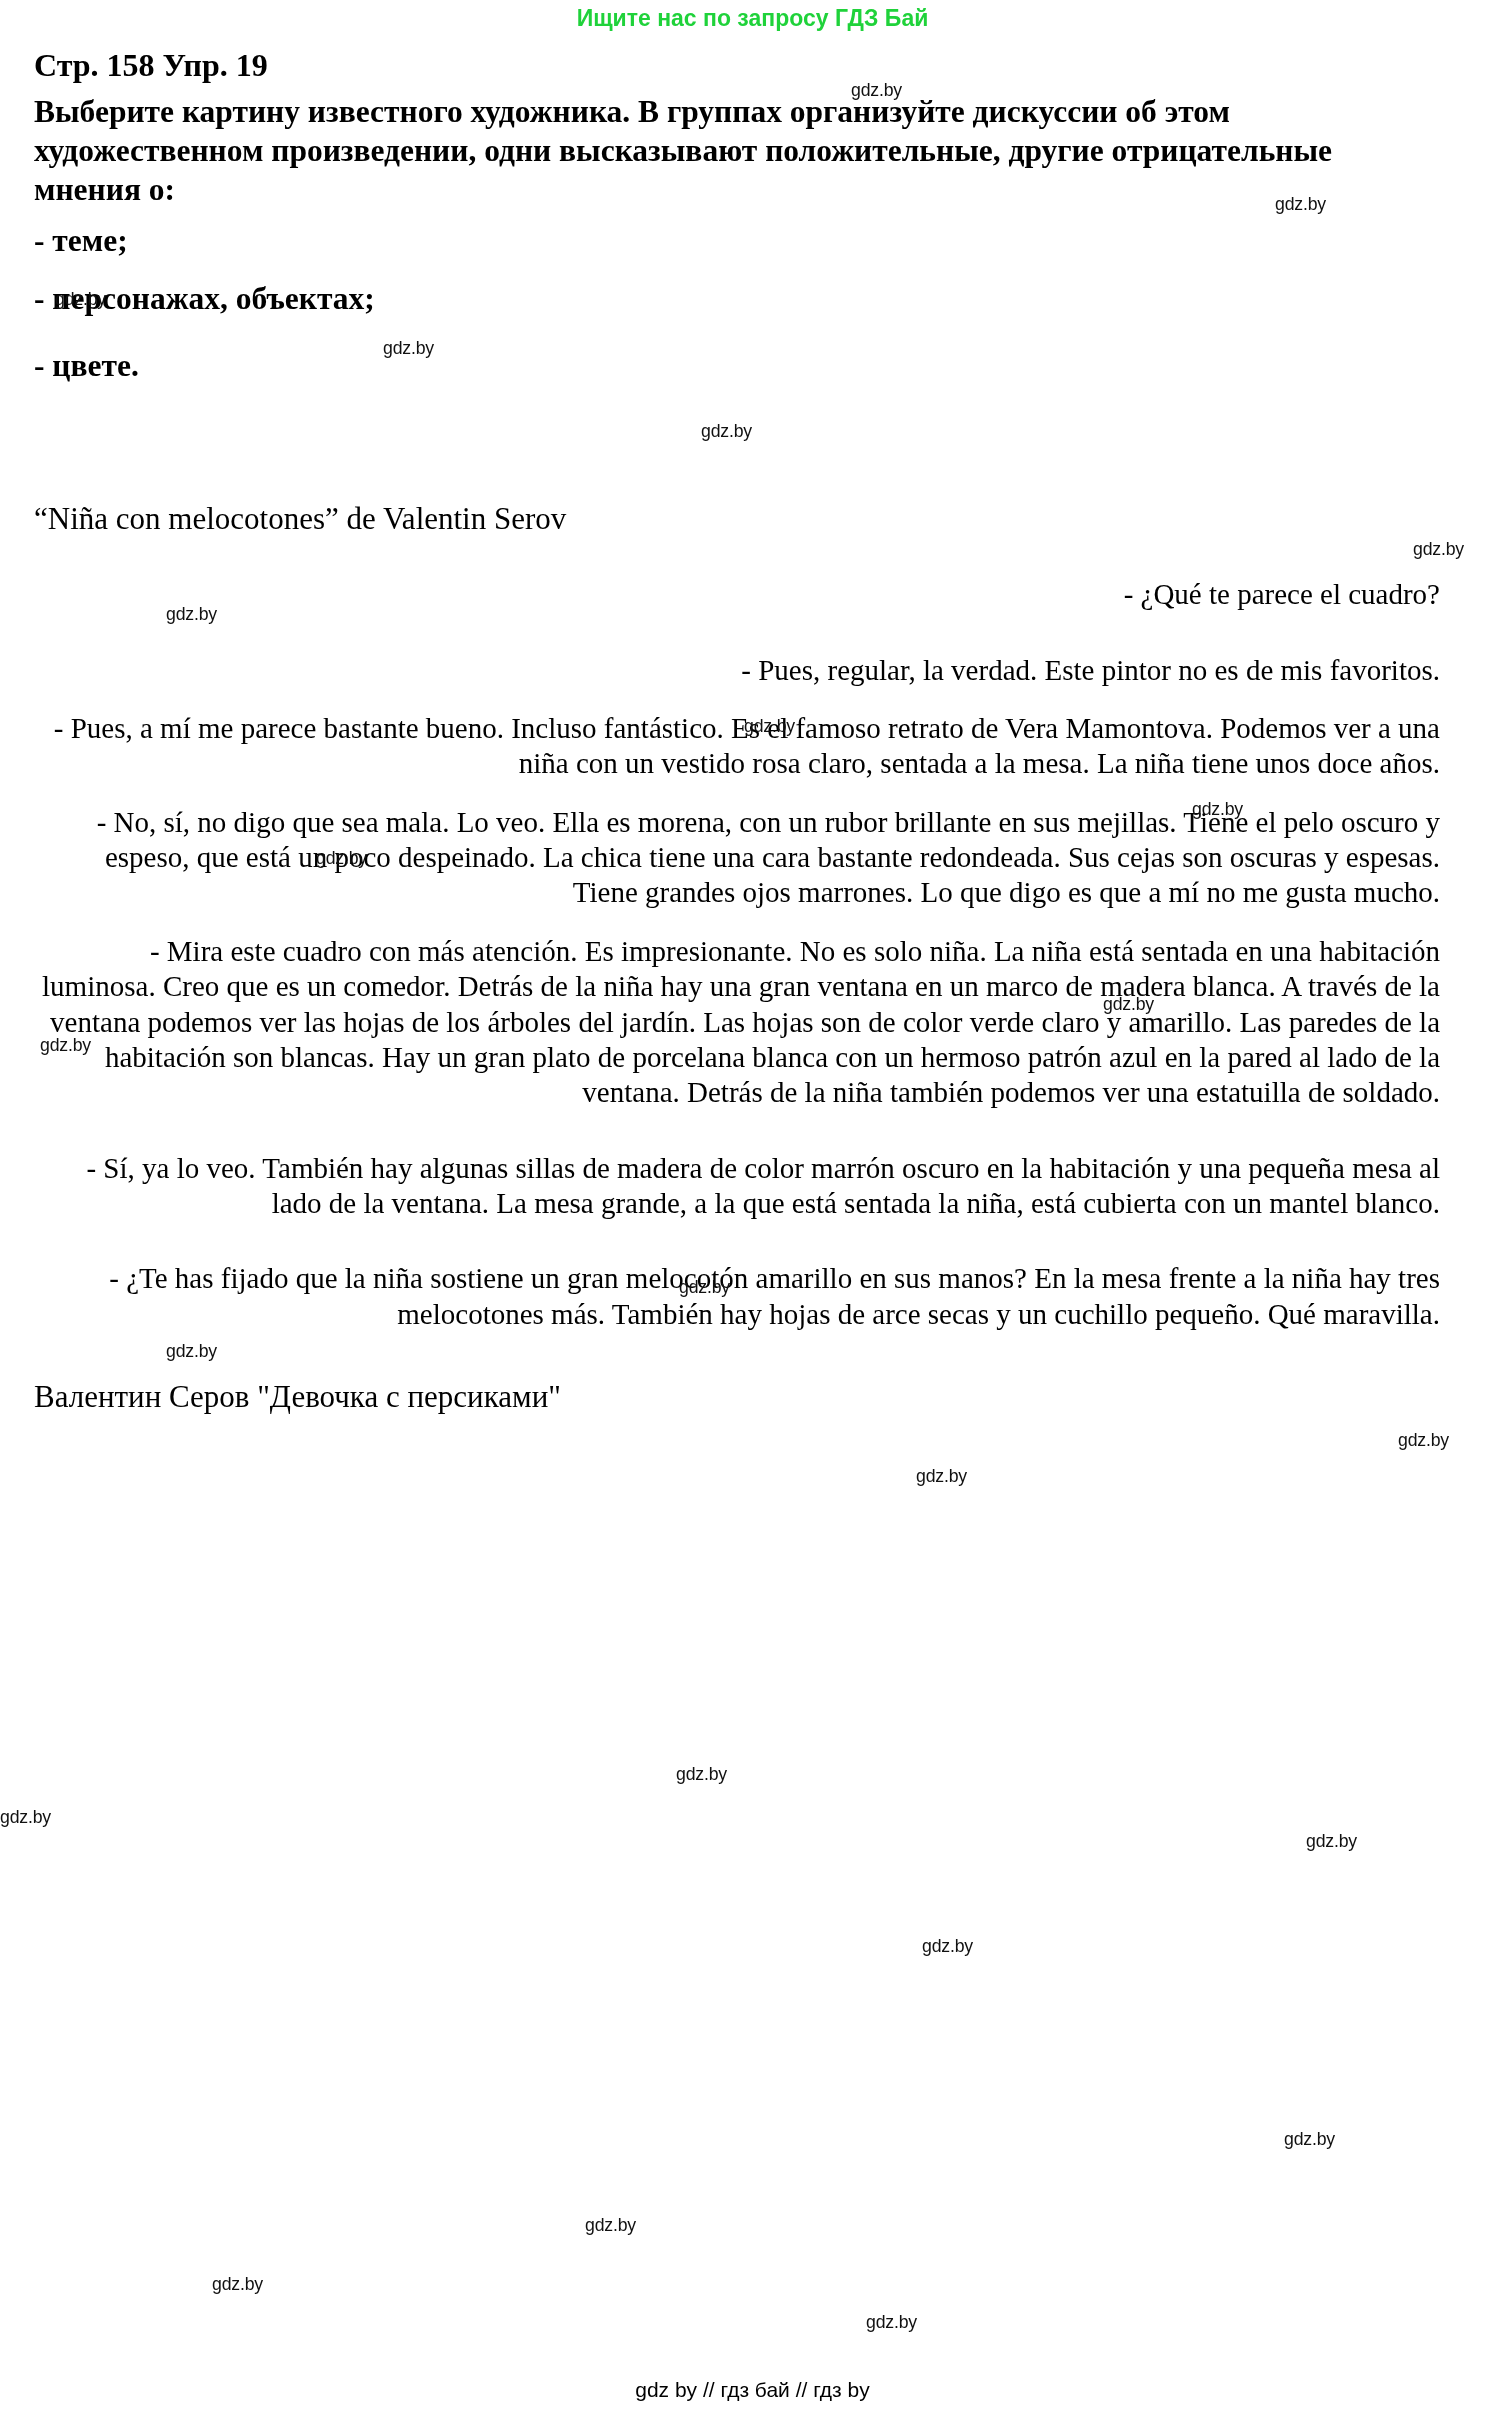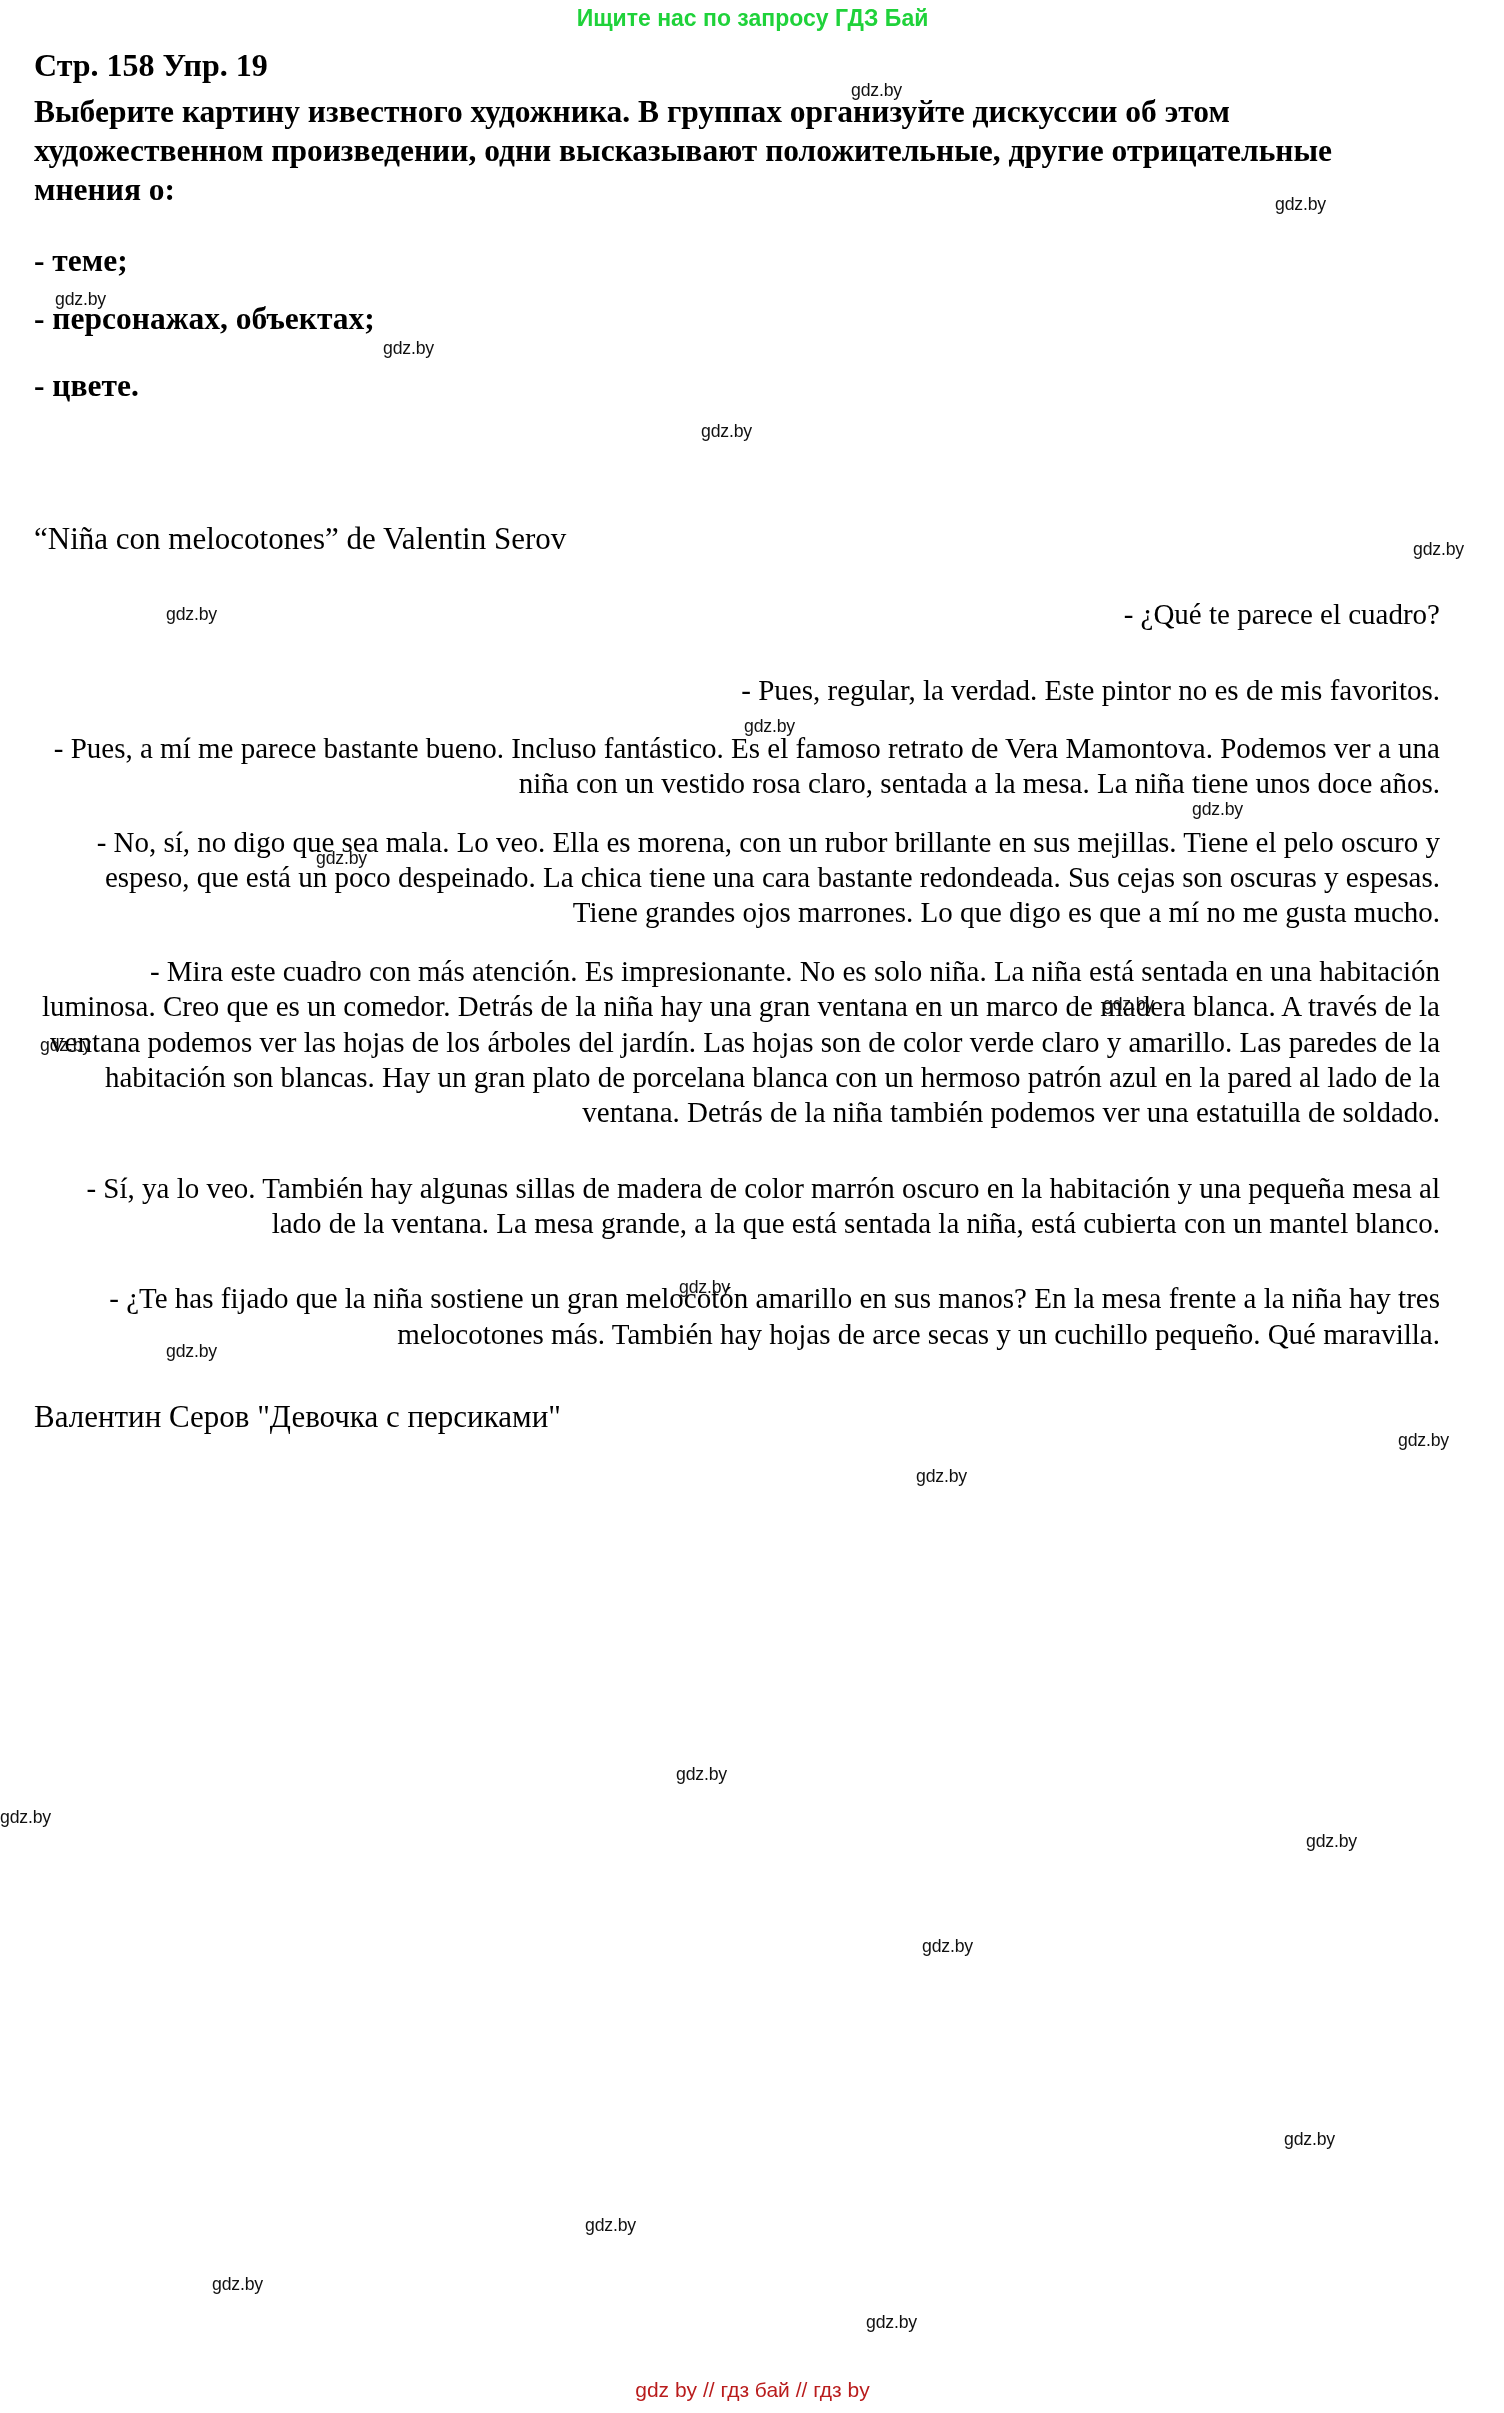--- a/index.html
+++ b/index.html
@@ -77,21 +77,21 @@
   }
 
   .bullet-bold {
     font-weight: bold;
     font-size: 31.5px;
     line-height: 1.2;
     margin: 0;
     font-family: "Liberation Serif", "DejaVu Serif", serif;
   }
 
-  .bullet-bold.b1 { margin-top: 33px; }
+  .bullet-bold.b1 { margin-top: 13px; }
   .bullet-bold.b2 { margin-top: 21px; }
   .bullet-bold.b3 { margin-top: 29px; }
 
   .spacer-lg { height: 115px; }
   .spacer-md { height: 46px; }
 
   .art-title {
     font-size: 31px;
     line-height: 1.2;
     margin: 0;
@@ -188,16 +188,16 @@
       <div class="wm" style="left: 676px; top: 1764px; color: rgb(17, 17, 17);">gdz.by</div>
       <div class="wm" style="left: 0px; top: 1807px; color: rgb(17, 17, 17);">gdz.by</div>
       <div class="wm" style="left: 1306px; top: 1831px; color: rgb(17, 17, 17);">gdz.by</div>
       <div class="wm" style="left: 922px; top: 1936px; color: rgb(17, 17, 17);">gdz.by</div>
       <div class="wm" style="left: 1284px; top: 2129px; color: rgb(17, 17, 17);">gdz.by</div>
       <div class="wm" style="left: 585px; top: 2215px; color: rgb(17, 17, 17);">gdz.by</div>
       <div class="wm" style="left: 212px; top: 2274px; color: rgb(17, 17, 17);">gdz.by</div>
       <div class="wm" style="left: 866px; top: 2312px; color: rgb(17, 17, 17);">gdz.by</div>
     </div>
 
-  <div class="footer-strip" style="color: #b91c1c;">gdz by  //  гдз бай  //  гдз by</div>
+  <div class="footer-strip" style="color: #000000;">gdz by  //  гдз бай  //  гдз by</div>
 
 </div>
 
 
 </body></html>

